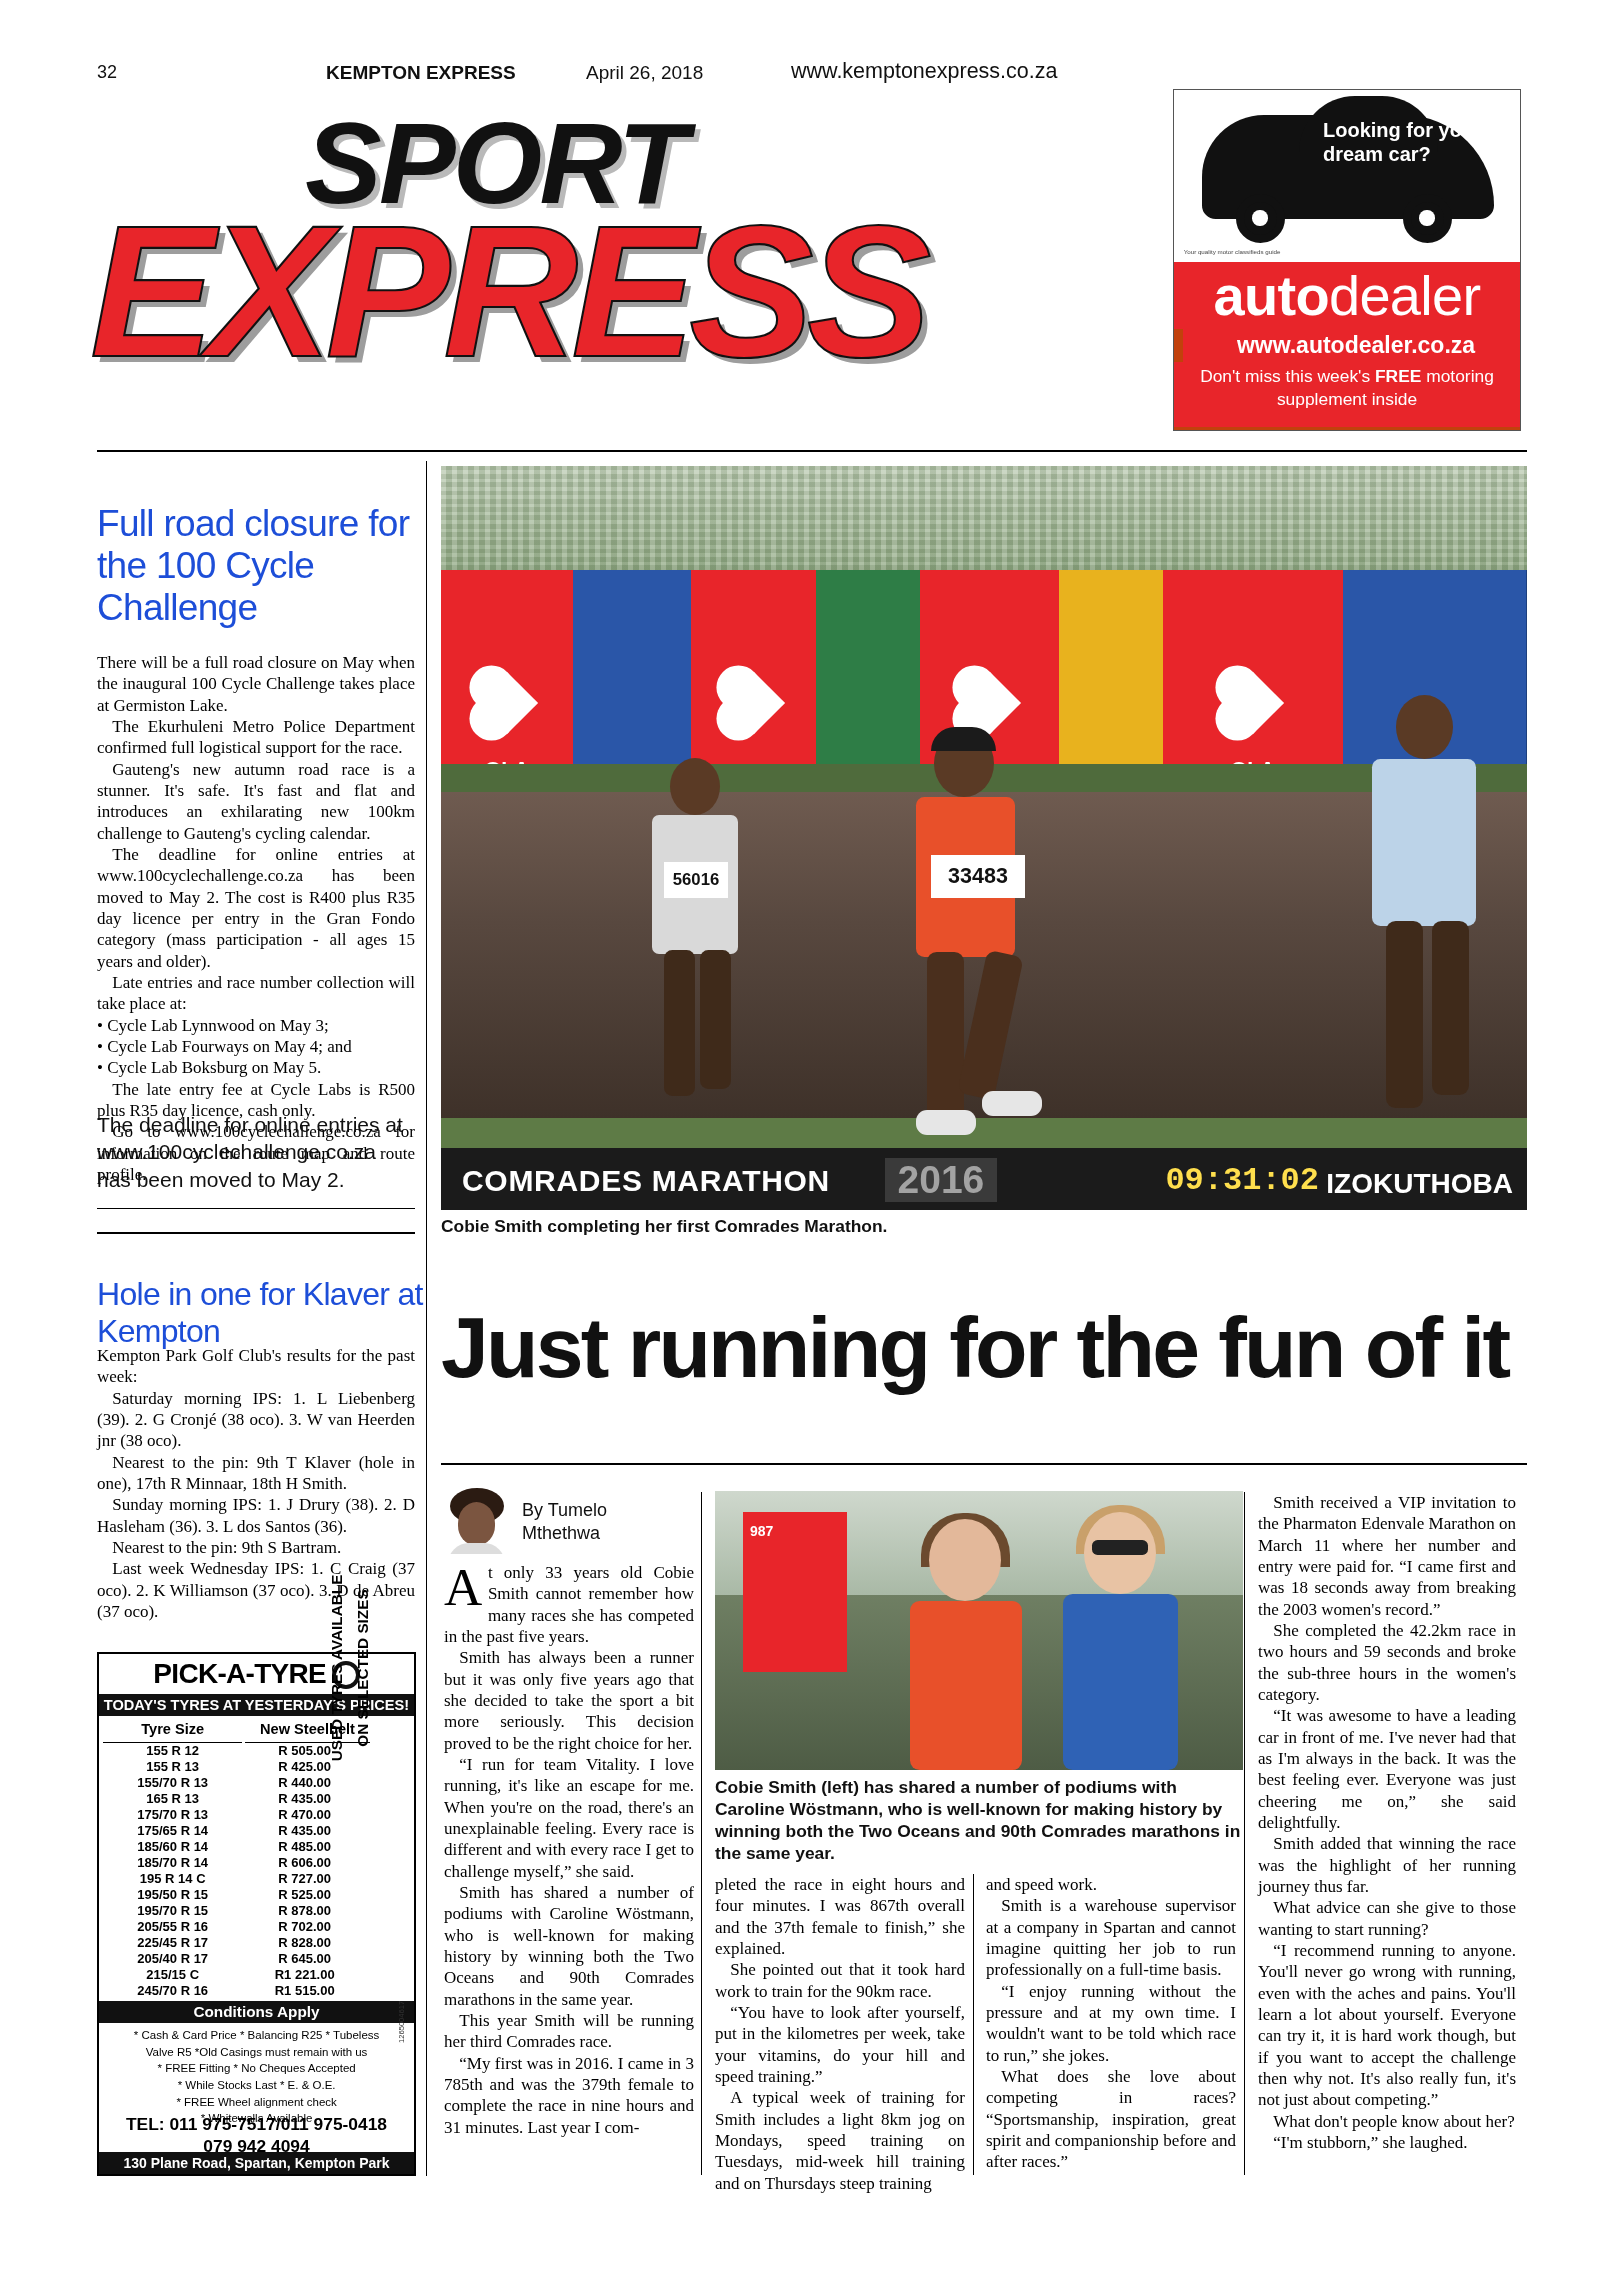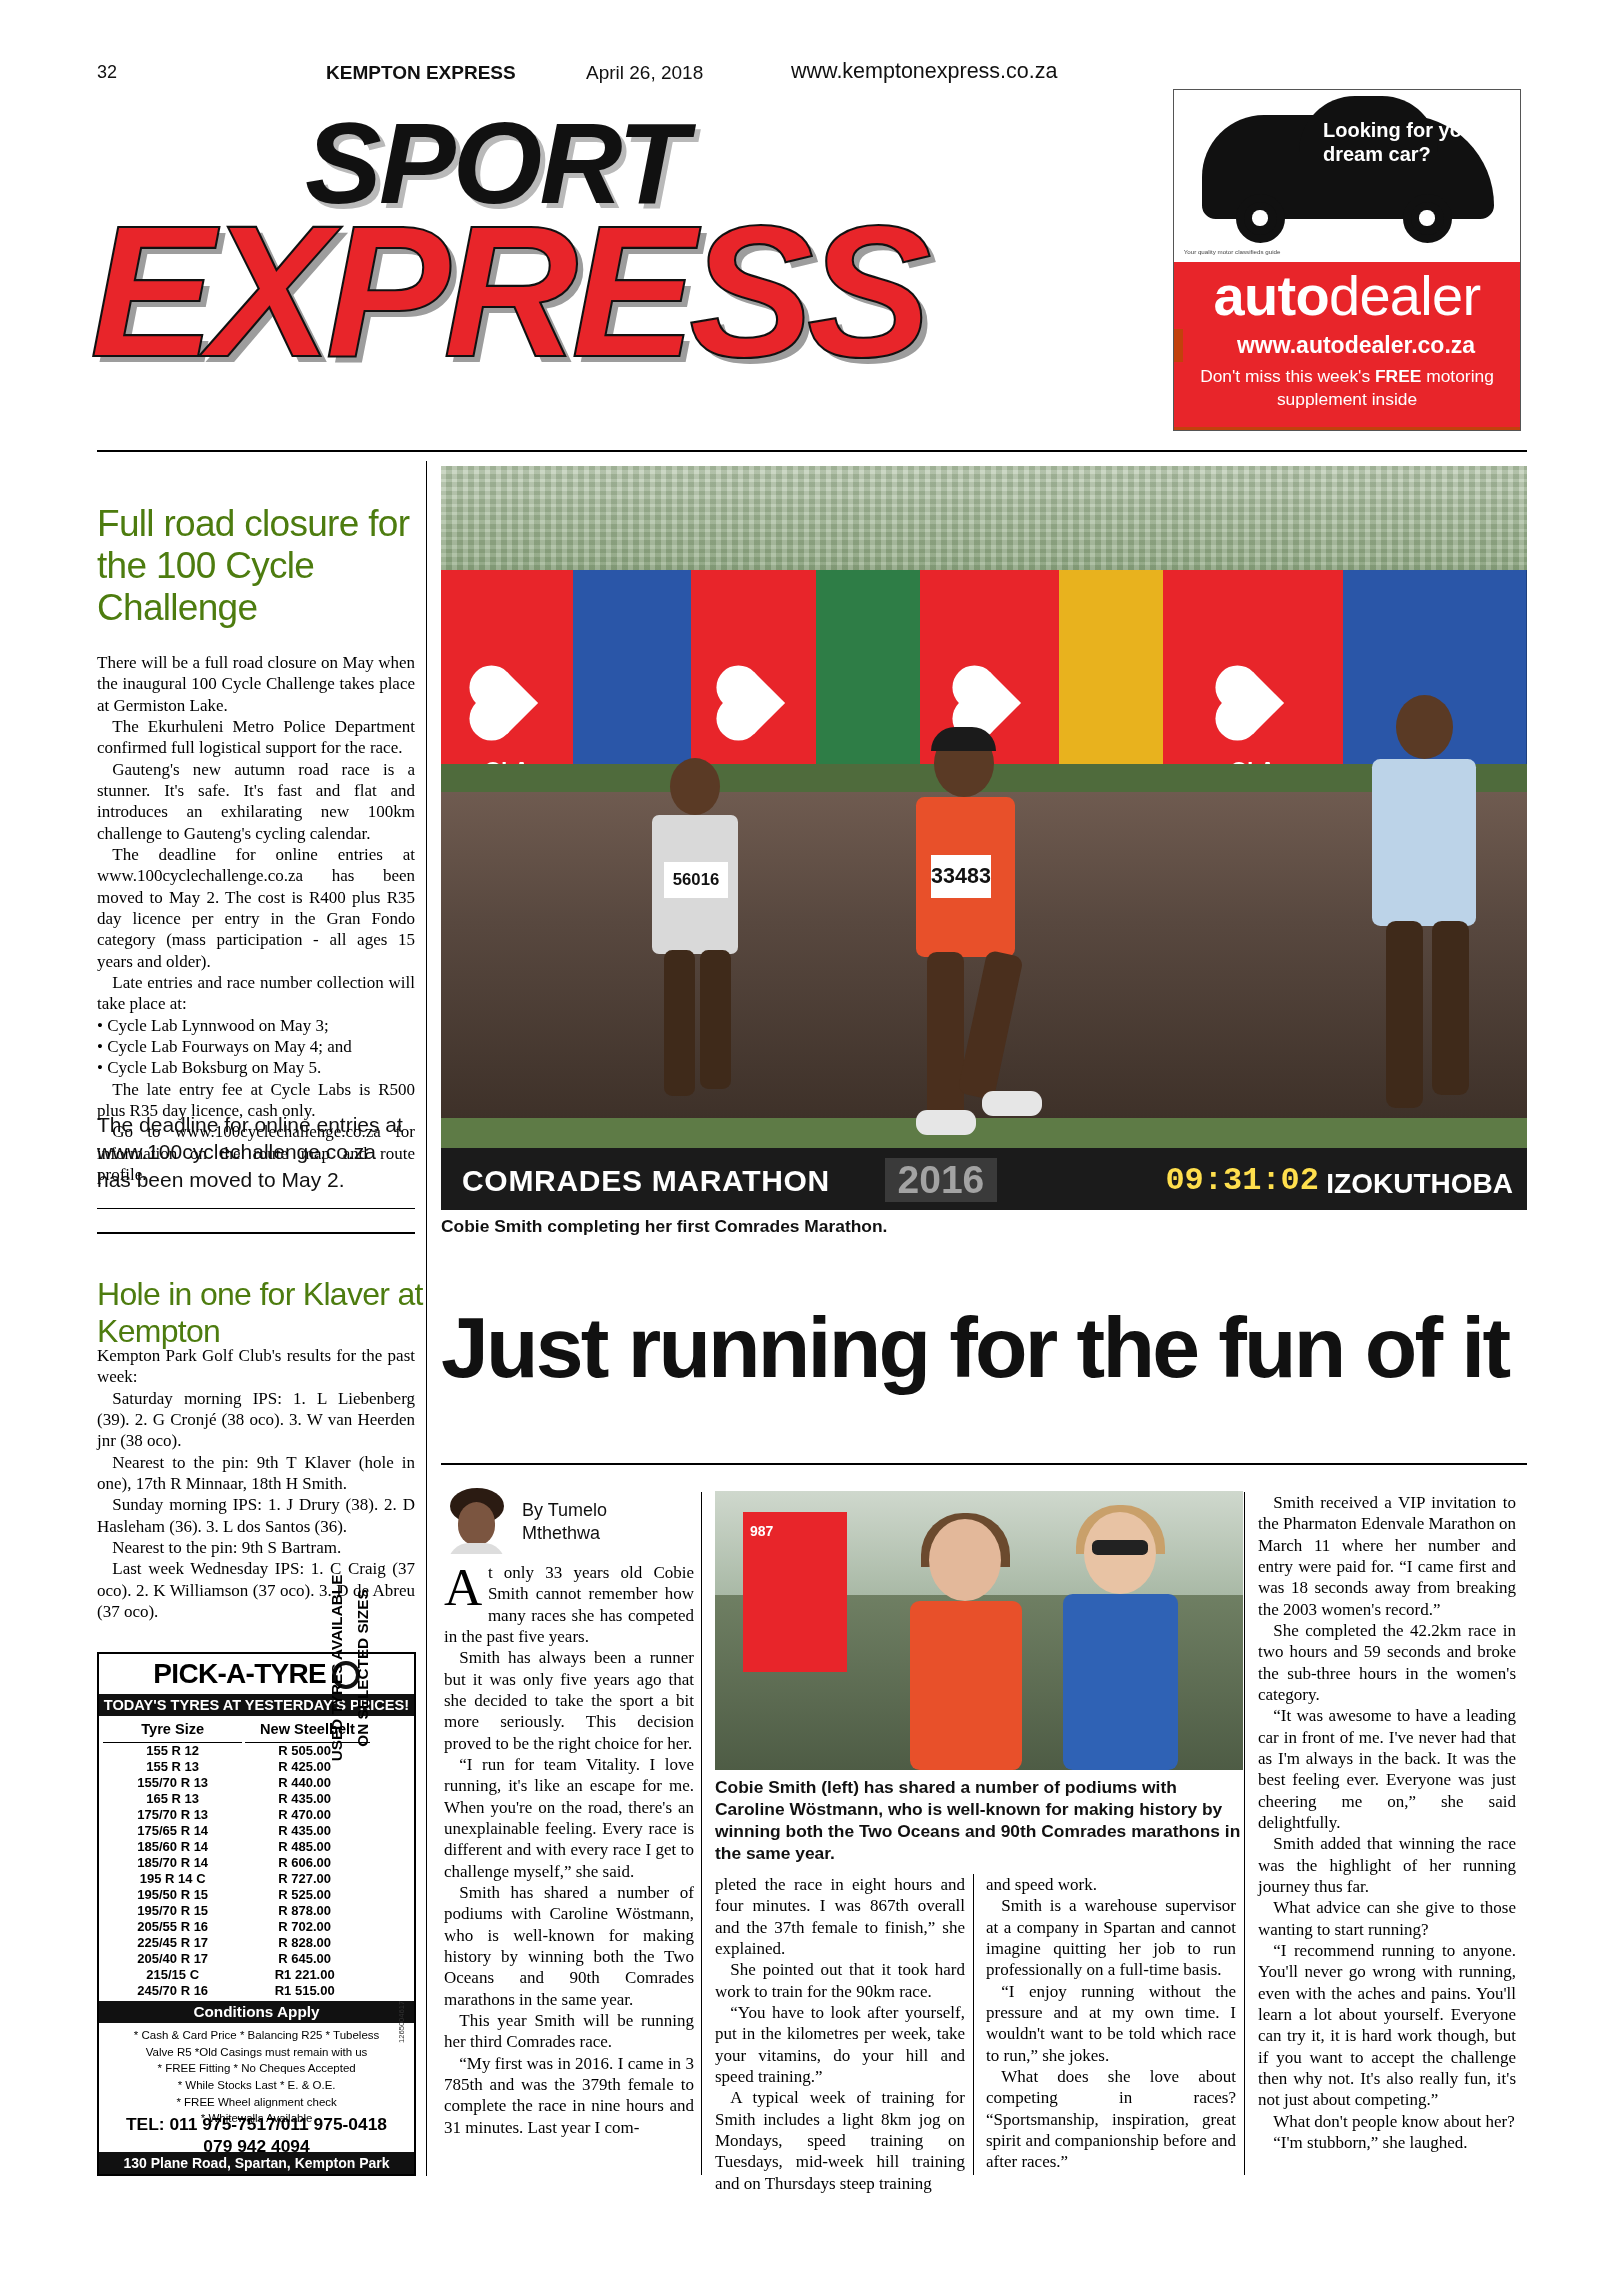--- a/index.html
+++ b/index.html
@@ -195,21 +195,21 @@
   .hr-col1b { left: 97px; top: 1232px; width: 318px; height: 2.1px; }
   .hr-story { left: 441px; top: 1463px; width: 1086px; height: 2.1px; }
   .vr-col2 { left: 701px; top: 1492px; width: 1.4px; height: 683px; }
   .vr-col3 { left: 973px; top: 1874px; width: 1.4px; height: 301px; }
   .vr-col4 { left: 1244px; top: 1492px; width: 1.4px; height: 683px; }
 
   
   .head-serif {
     font-family: "Liberation Sans", sans-serif;
     font-weight: normal;
-    color: #4d7c0f;
+    color: #1d4ed8;
   }
   .c1-head {
     position: absolute;
     left: 97px; top: 478px;
     width: 326px;
     font-size: 37px;
     line-height: 1.14;
     letter-spacing: -0.7px;
   }
   .c1-body {
@@ -451,21 +451,21 @@
   }
   .runner {
     position: absolute;
   }
   .runner .head { border-radius: 50%; background: #5a3a25; }
   .runner .torso { background: #e8502a; }
   .r-main { left: 444px; top: 264px; width: 167px; height: 444px; }
   .r-main .head { position: absolute; left: 49px; top: 0; width: 60px; height: 67px; background:#5a3a25; }
   .r-main .cap  { position: absolute; left: 46px; top: -2.8px; width: 65px; height: 23.6px; background:#1b1b1b; border-radius: 28px 28px 0 0; }
   .r-main .torso{ position: absolute; left: 30.5px; top: 67px; width: 99px; height: 160px; background:#e8502a; border-radius: 8.3px; }
-  .r-main .bib  { position: absolute; left: 46px; top: 125px; width: 60px; height: 43px; background:#fff; color:#111;
+  .r-main .bib  { position: absolute; left: 46px; top: 125px; width: 94px; height: 43px; background:#fff; color:#111;
                   font-family:"Liberation Sans",sans-serif; font-weight:bold; font-size:21.5px; text-align:center; line-height:43px; }
   .r-main .legL { position: absolute; left: 42px; top: 222px; width: 37px; height: 167px; background:#4a2f1d; border-radius: 9.7px;}
   .r-main .legR { position: absolute; left: 87px; top: 222px; width: 37px; height: 146px; background:#4a2f1d; border-radius: 9.7px; transform: rotate(12deg);}
   .r-main .shoeL{ position: absolute; left: 30.5px; top: 380px; width: 60px; height: 25px; background:#e6e6e6; border-radius: 11px;}
   .r-main .shoeR{ position: absolute; left: 97px; top: 361px; width: 60px; height: 25px; background:#e6e6e6; border-radius: 11px;}
   .r-left { left: 187px; top: 292px; width: 132px; height: 389px; }
   .r-left .head { position: absolute; left: 42px; top: 0; width: 50px; height: 57px; }
   .r-left .torso{ position: absolute; left: 23.6px; top: 57px; width: 86px; height: 139px; background:#d9d9d9; border-radius: 7px;}
   .r-left .bib  { position: absolute; left: 36px; top: 104px; width: 64px; height: 36px; background:#fff; color:#111;
                   font-family:"Liberation Sans",sans-serif; font-weight:bold; font-size:16.7px; text-align:center; line-height:36px;}

